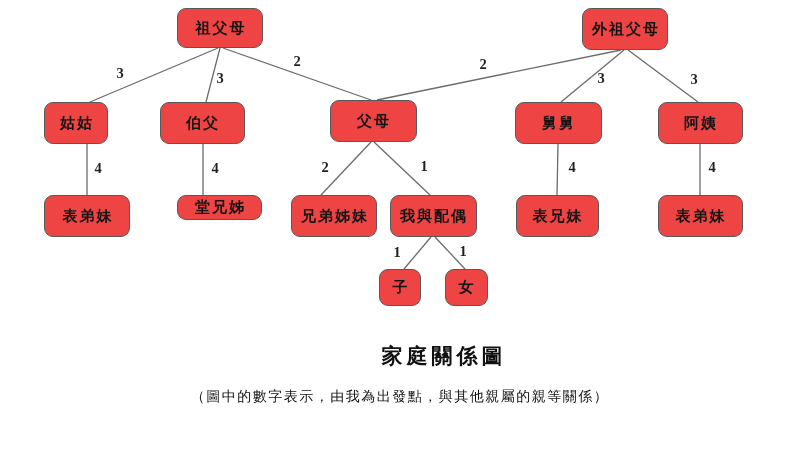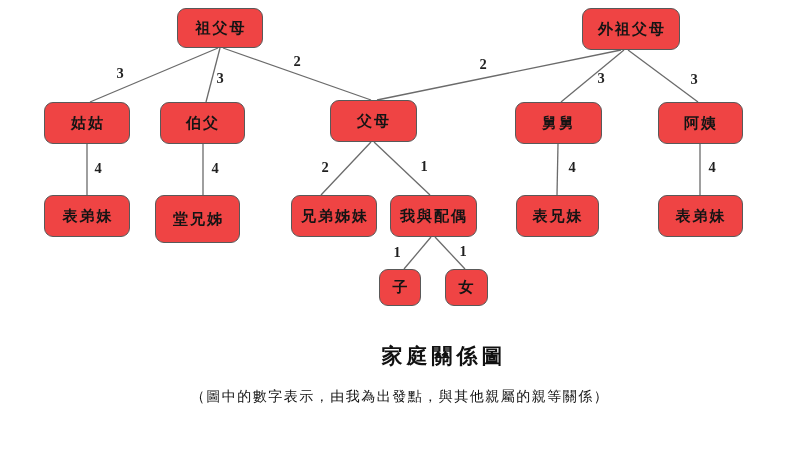--- a/index.html
+++ b/index.html
@@ -38,28 +38,28 @@
       <line x1="203" y1="144" x2="203" y2="195"></line>
       <line x1="371" y1="142" x2="321" y2="195"></line>
       <line x1="374" y1="142" x2="430" y2="195"></line>
       <line x1="558" y1="144" x2="557" y2="195"></line>
       <line x1="700" y1="144" x2="700" y2="195"></line>
       <line x1="431" y1="237" x2="404" y2="269"></line>
       <line x1="435" y1="237" x2="465" y2="269"></line>
     </svg>
   <div>
       <div class="node" style="left: 177px; top: 8px; width: 86px; height: 40px;">祖父母</div>
-      <div class="node" style="left: 582px; top: 8px; width: 98px; height: 42px;">外祖父母</div>
-      <div class="node" style="left: 44px; top: 102px; width: 86px; height: 42px;">姑姑</div>
+      <div class="node" style="left: 582px; top: 8px; width: 86px; height: 42px;">外祖父母</div>
+      <div class="node" style="left: 44px; top: 102px; width: 64px; height: 42px;">姑姑</div>
       <div class="node" style="left: 159.5px; top: 102px; width: 85px; height: 42px;">伯父</div>
       <div class="node" style="left: 329.5px; top: 100px; width: 87px; height: 42px;">父母</div>
       <div class="node" style="left: 514.5px; top: 102px; width: 87px; height: 42px;">舅舅</div>
       <div class="node" style="left: 657.5px; top: 102px; width: 85px; height: 42px;">阿姨</div>
       <div class="node" style="left: 44px; top: 195px; width: 86px; height: 42px;">表弟妹</div>
-      <div class="node" style="left: 155px; top: 195px; width: 85px; height: 48px;">堂兄姊</div>
+      <div class="node" style="left: 177px; top: 195px; width: 85px; height: 25px;">堂兄姊</div>
       <div class="node" style="left: 277px; top: 195px; width: 86px; height: 42px; margin-left: 14px;">兄弟姊妹</div>
       <div class="node" style="left: 389.5px; top: 195px; width: 87px; height: 42px;">我與配偶</div>
       <div class="node" style="left: 515.5px; top: 195px; width: 83px; height: 42px;">表兄妹</div>
       <div class="node" style="left: 657.5px; top: 195px; width: 85px; height: 42px;">表弟妹</div>
       <div class="node" style="left: 379px; top: 268.5px; width: 42px; height: 37px;">子</div>
       <div class="node" style="left: 444.5px; top: 268.5px; width: 43px; height: 37px;">女</div>
       <div class="edge-label" style="left: 120px; top: 73px;">3</div>
       <div class="edge-label" style="left: 220px; top: 78px;">3</div>
       <div class="edge-label" style="left: 297px; top: 61px;">2</div>
       <div class="edge-label" style="left: 483px; top: 64px;">2</div>

